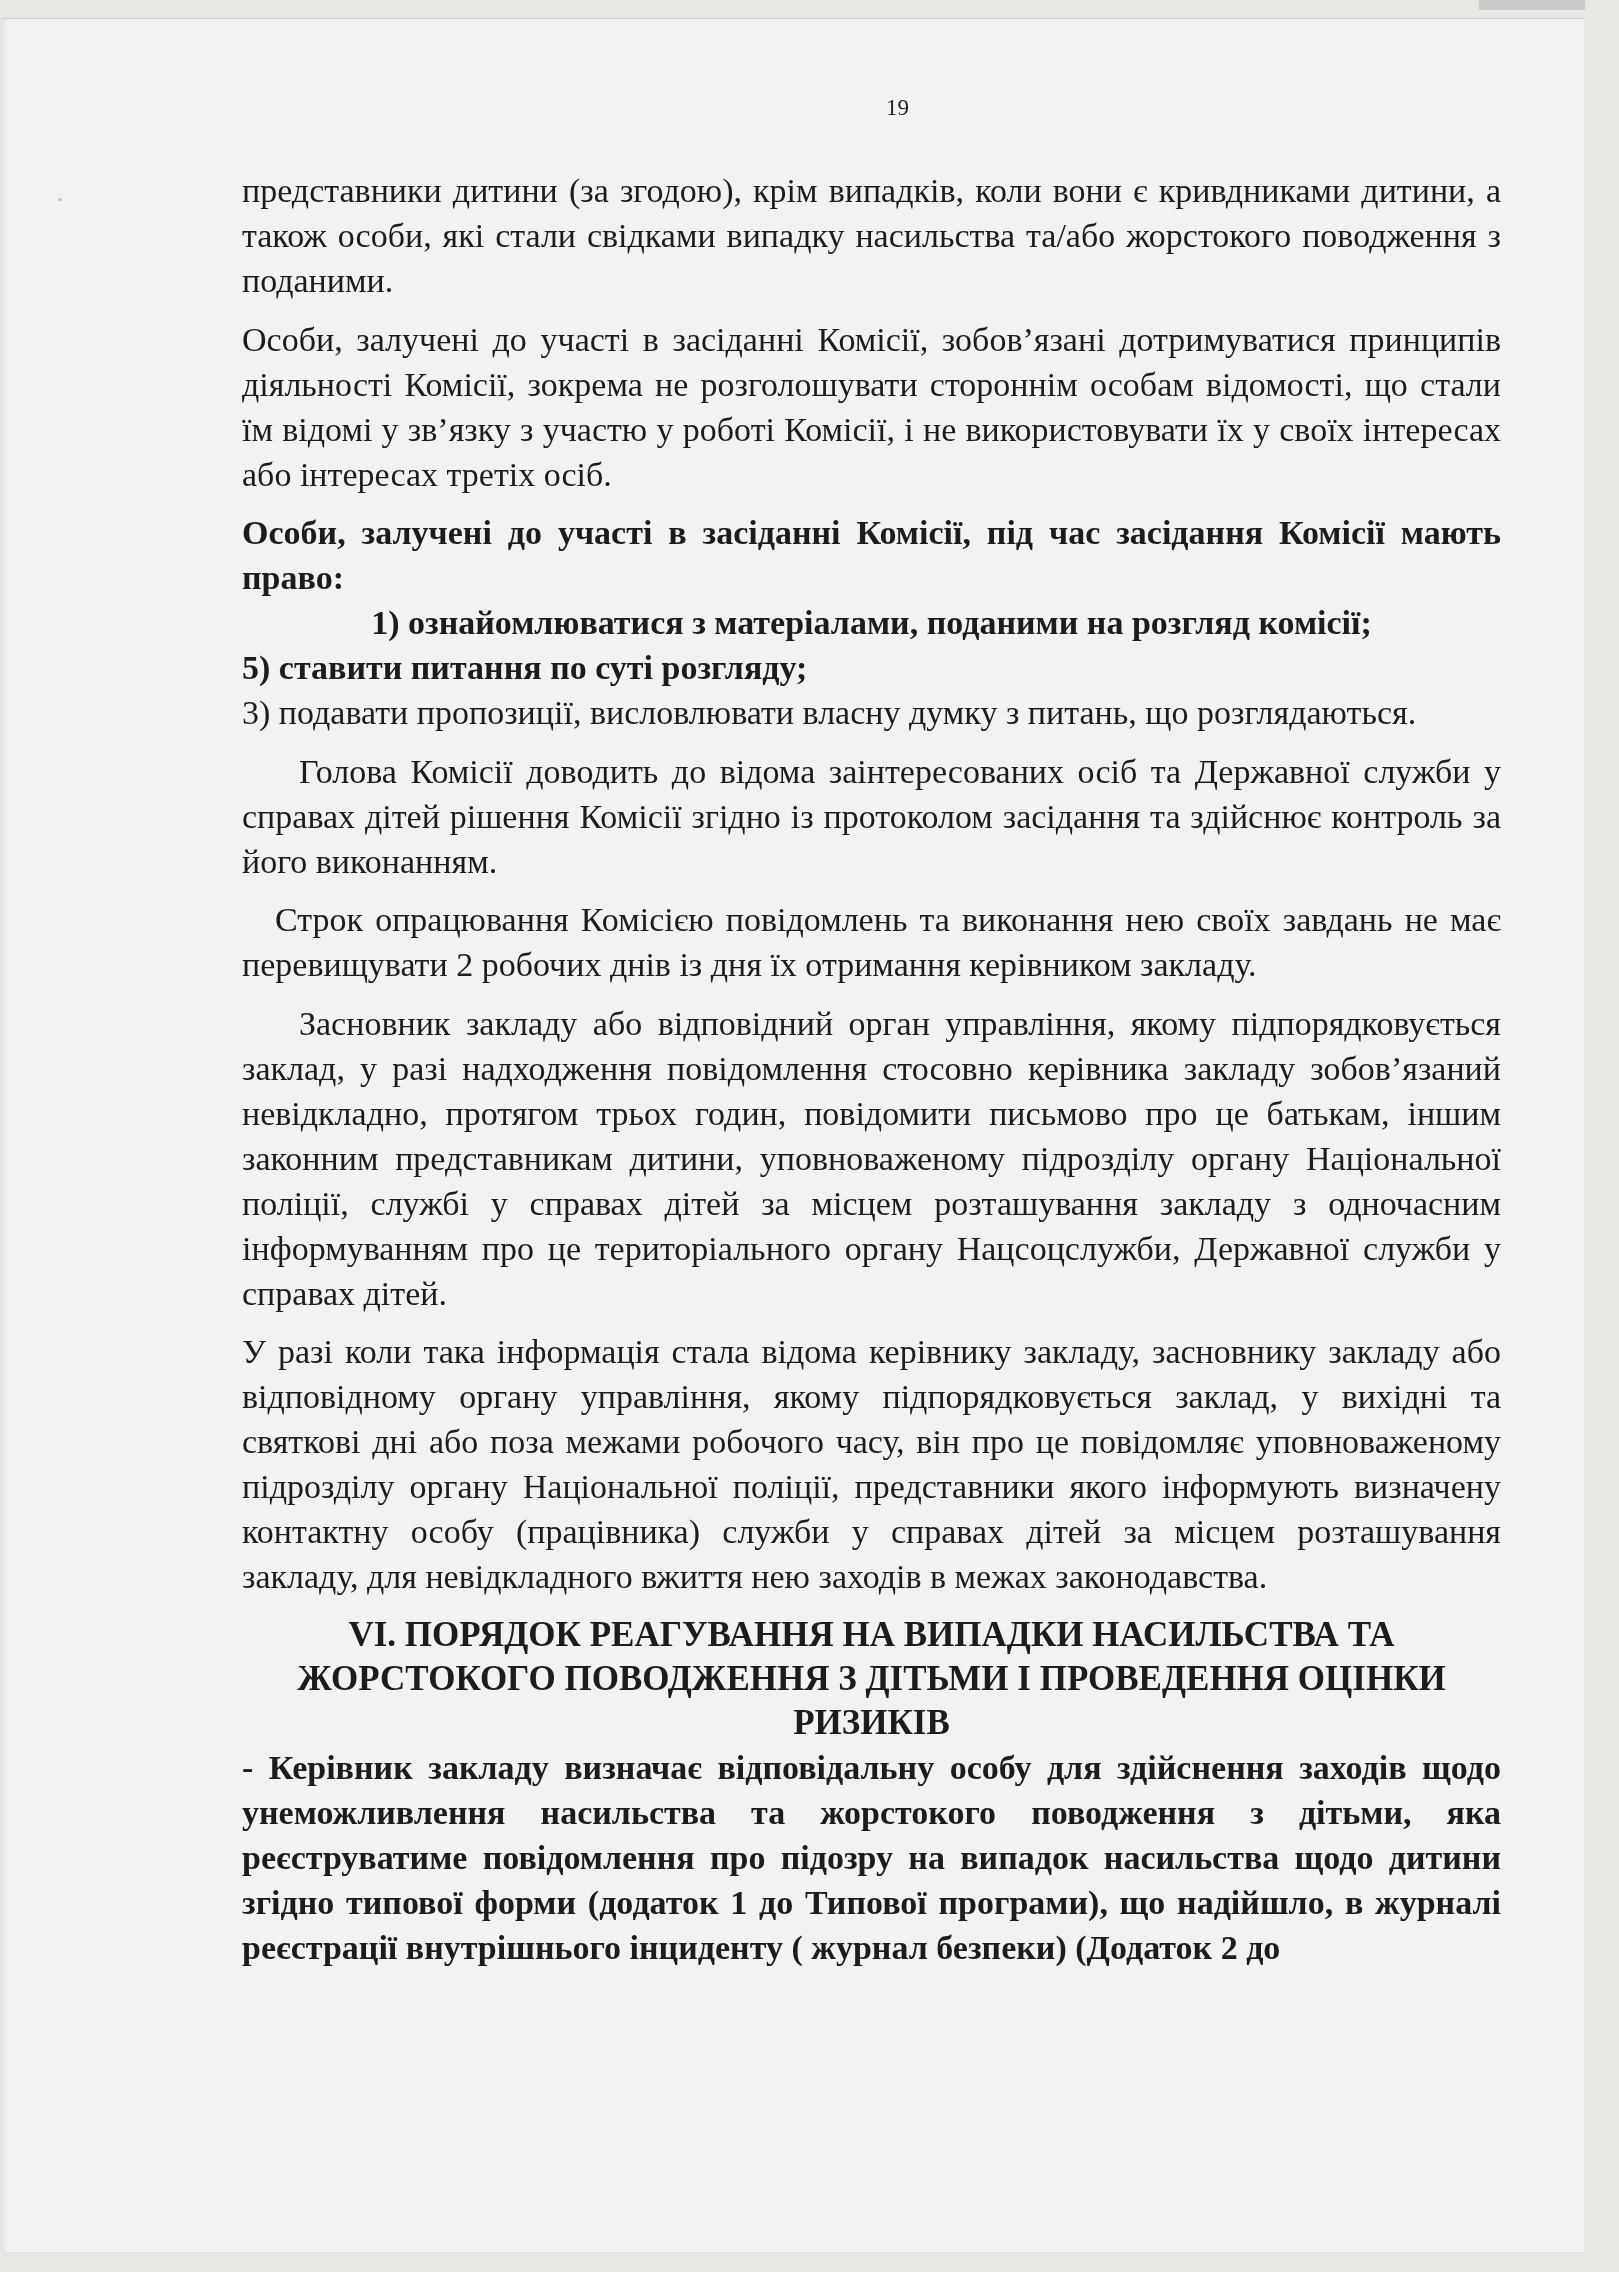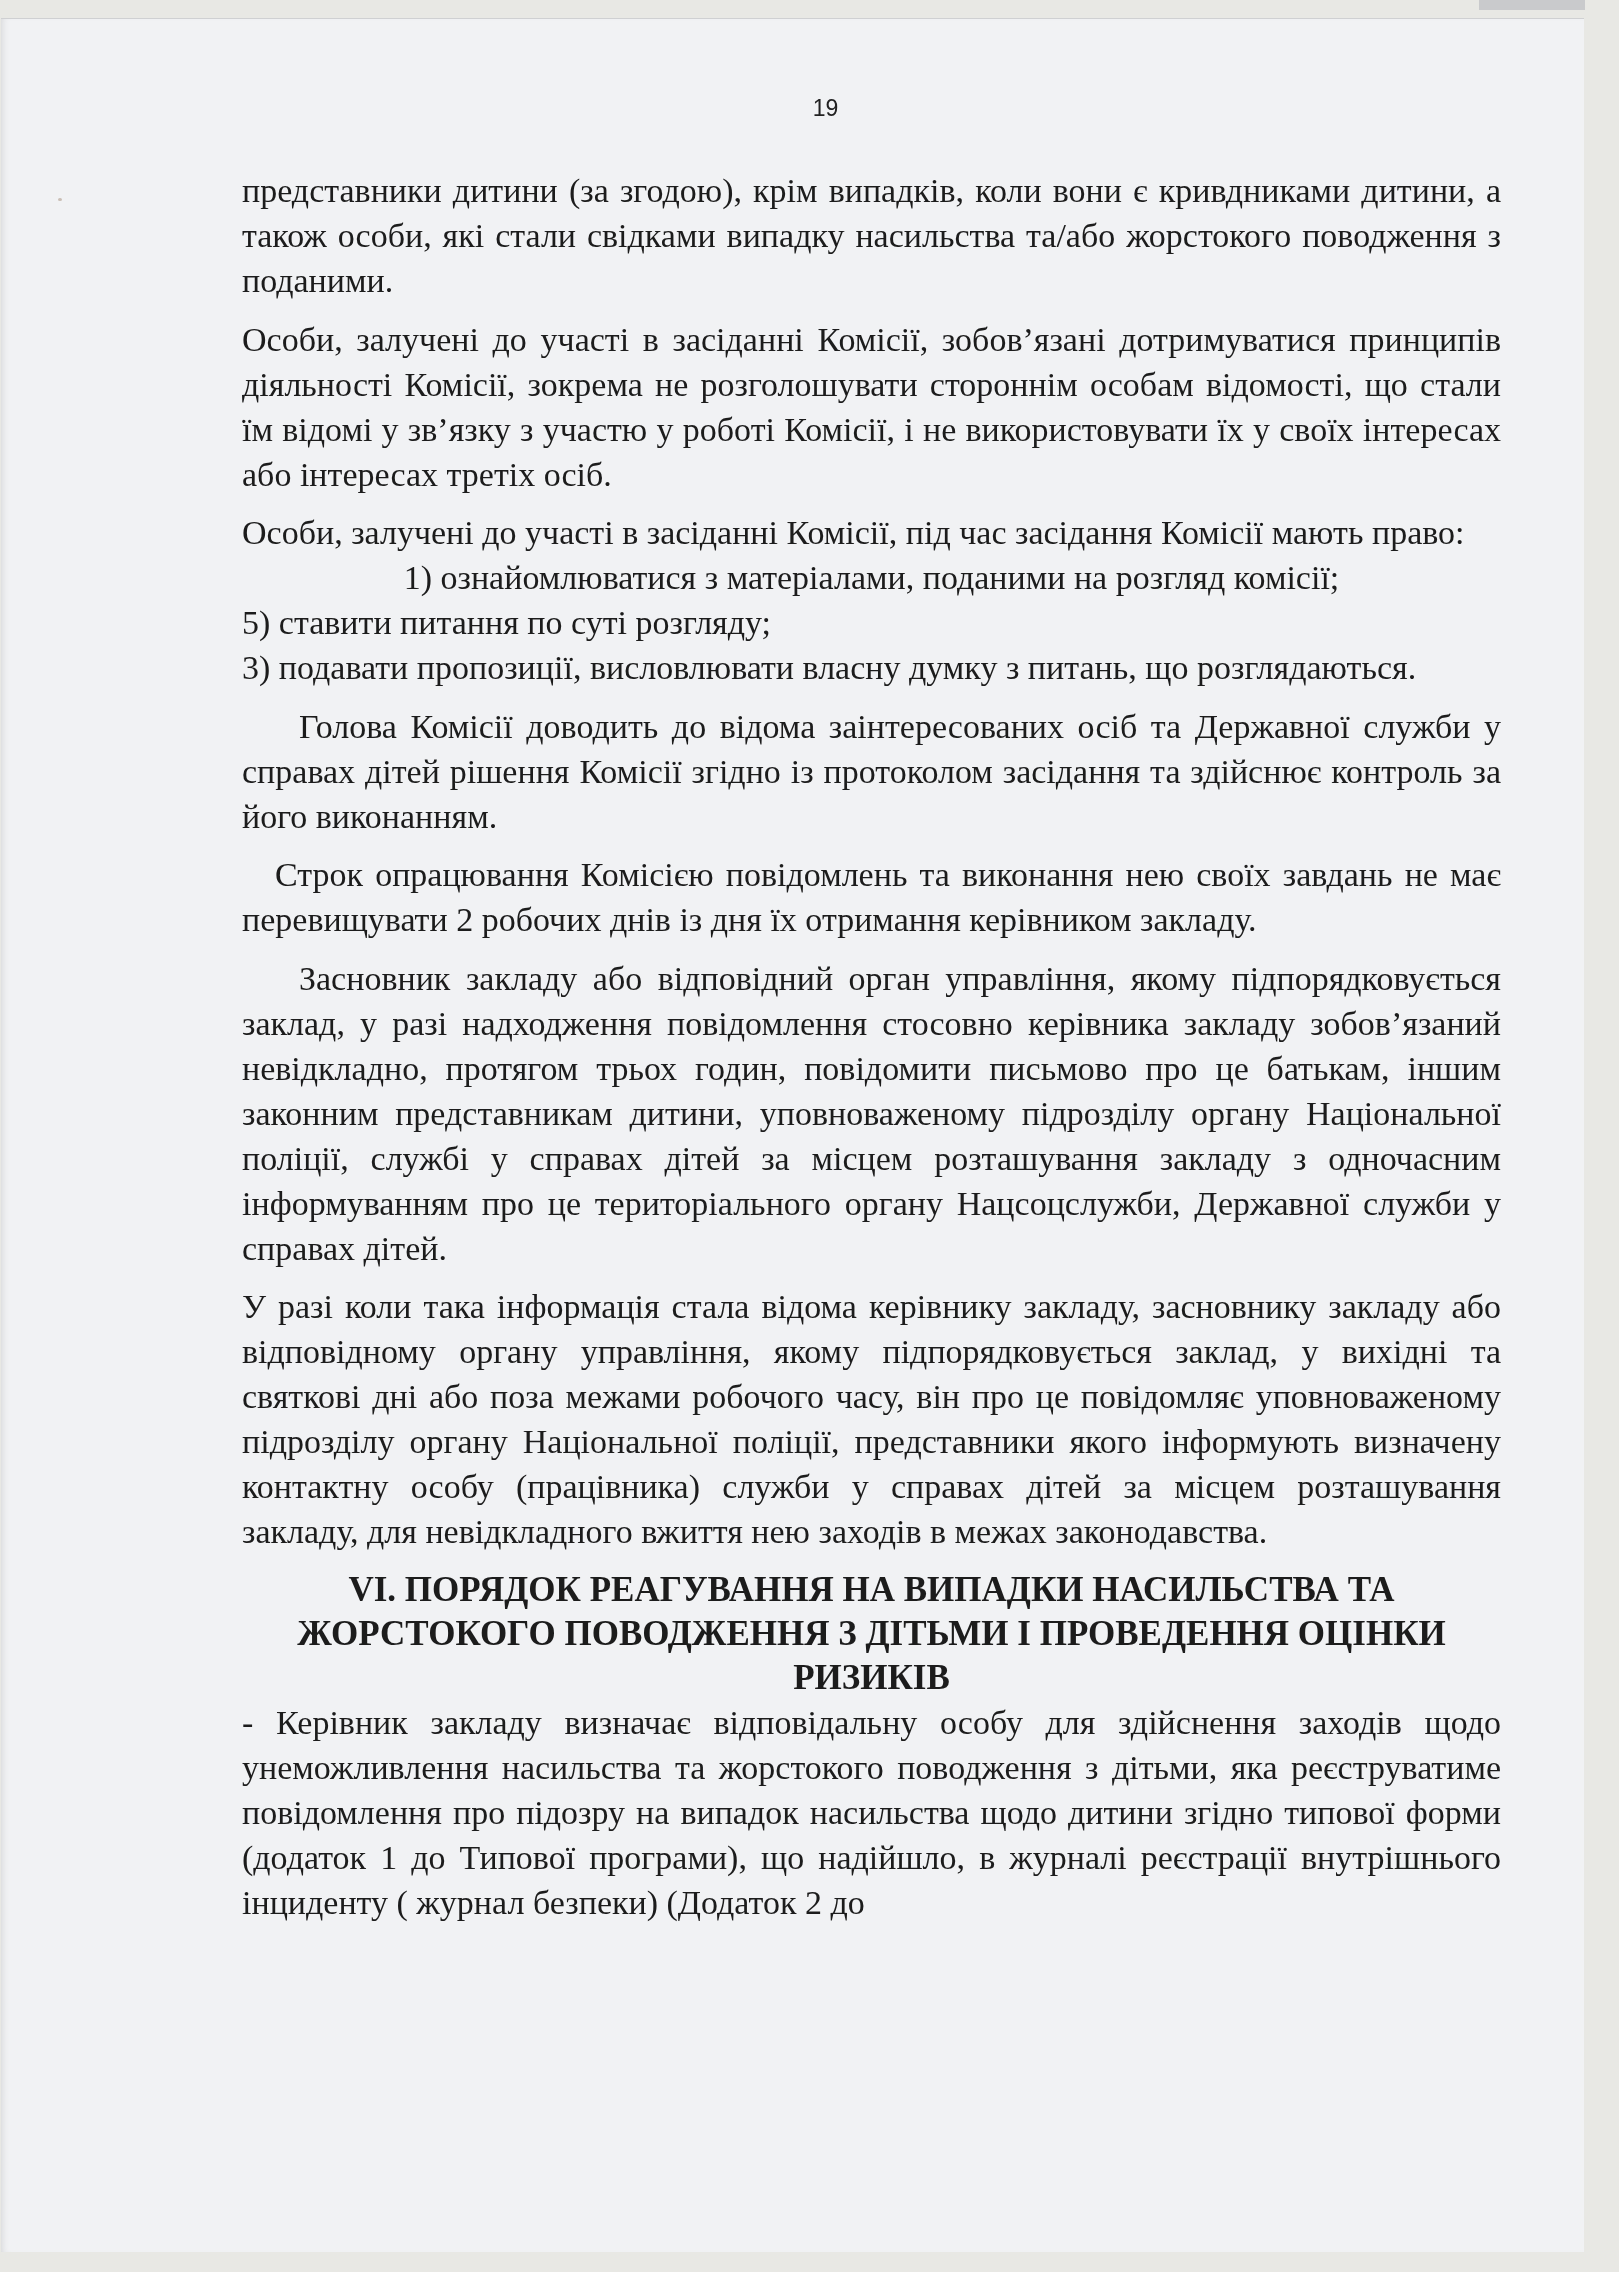--- a/index.html
+++ b/index.html
@@ -28,41 +28,41 @@
     .top-strip {
       position: absolute;
       left: 1479px;
       top: 0;
       width: 106px;
       height: 10.3px;
       background: #c9cacc;
     }
     .page-number {
       position: absolute;
-      left: 806px;
+      left: 878px;
       top: 95px;
       width: 39px;
       text-align: center;
-      font-family: Liberation Sans, sans-serif;
+      font-family: Liberation Serif, serif;
       font-size: 23px;
       color: #222;
     }
     .body-text {
       position: absolute;
       left: 242px;
       top: 168px;
       width: 1259px;
       font-size: 34px;
       line-height: 45px;
       text-align: justify;
     }
     .body-text p {
       margin: 0 0 13.5px 0;
     }
-    .body-text p.tight { margin-bottom: 0; }
+    .body-text p.tight { margin-bottom: 0; font-weight: bold; }
     .indent-lg { text-indent: 57px; }
     .indent-sm { text-indent: 33px; }
     .heading {
       margin: 2.6px 0 0 0;
       font-weight: bold;
       font-size: 35px;
       line-height: 44px;
       text-align: center;
       text-align-last: center;
     }

